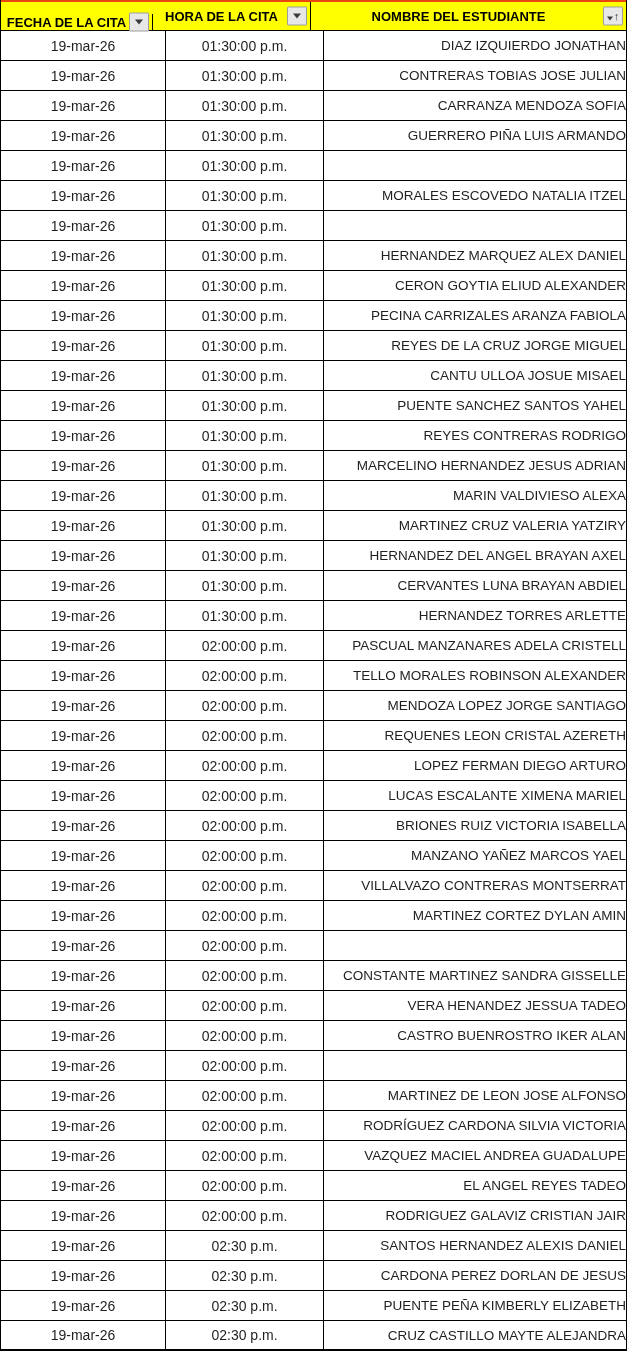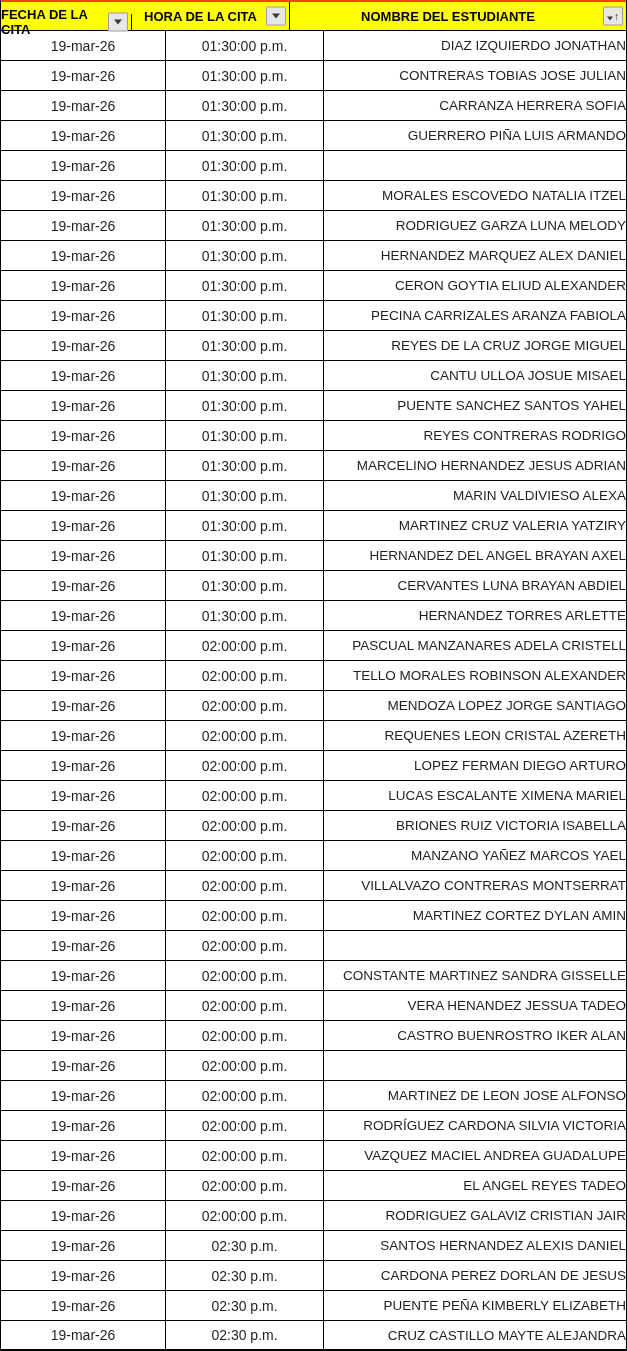--- a/index.html
+++ b/index.html
@@ -38,21 +38,21 @@
   }
   .hcell{
     position:relative;
     display:flex;align-items:center;justify-content:center;
     box-sizing:border-box;
     font-weight:bold;
     font-size:13px;
     color:var(--header-text);
     letter-spacing:0;
   }
-  .hcell.c1{width:131px;border-right:1px solid var(--grid-border);margin-top:12px;}
+  .hcell.c1{width:152px;border-right:1px solid var(--grid-border);margin-top:12px;}
   .hcell.c2{width:158px;border-right:1px solid var(--grid-border);}
   .hcell.c3{flex:1;}
   .hcell .hlabel{padding-right:20px;}
   .filter-btn{
     position:absolute;
     right:3px;top:50%;
     transform:translateY(-50%);
     width:20px;height:19px;
     box-sizing:border-box;
     background:var(--filter-button-bg);
@@ -172,21 +172,21 @@
   </div>
 
   <div class="row">
     <div class="cell fecha">
       <span>19-mar-26</span>
     </div>
     <div class="cell hora">
       <span>01:30:00 p.m.</span>
     </div>
     <div class="cell nombre">
-      <span> CARRANZA HERRERA SOFIA</span>
+      <span> CARRANZA MENDOZA SOFIA</span>
     </div>
   </div>
 
   <div class="row">
     <div class="cell fecha">
       <span>19-mar-26</span>
     </div>
     <div class="cell hora">
       <span>01:30:00 p.m.</span>
     </div>
@@ -215,23 +215,20 @@
       <span> MORALES ESCOVEDO NATALIA ITZEL</span>
     </div>
   </div>
 
   <div class="row">
     <div class="cell fecha">
       <span>19-mar-26</span>
     </div>
     <div class="cell hora">
       <span>01:30:00 p.m.</span>
-    </div>
-    <div class="cell nombre">
-      <span> RODRIGUEZ GARZA LUNA MELODY</span>
     </div>
   </div>
 
   <div class="row">
     <div class="cell fecha">
       <span>19-mar-26</span>
     </div>
     <div class="cell hora">
       <span>01:30:00 p.m.</span>
     </div>

